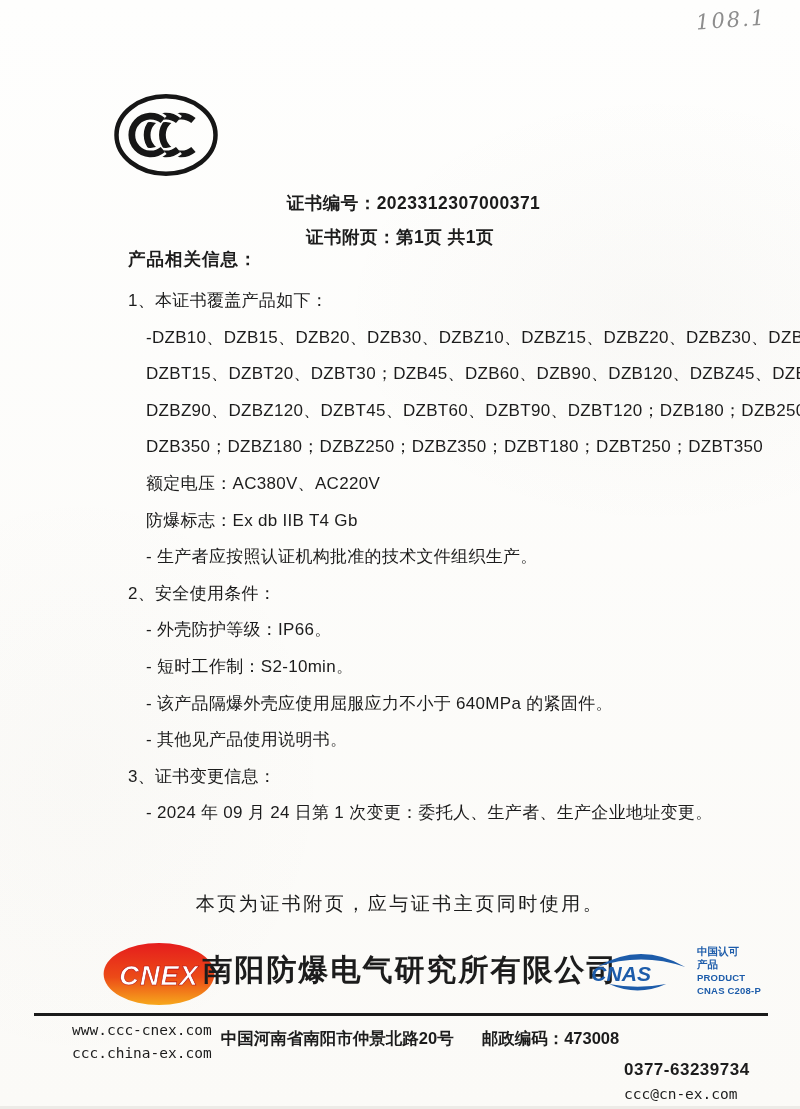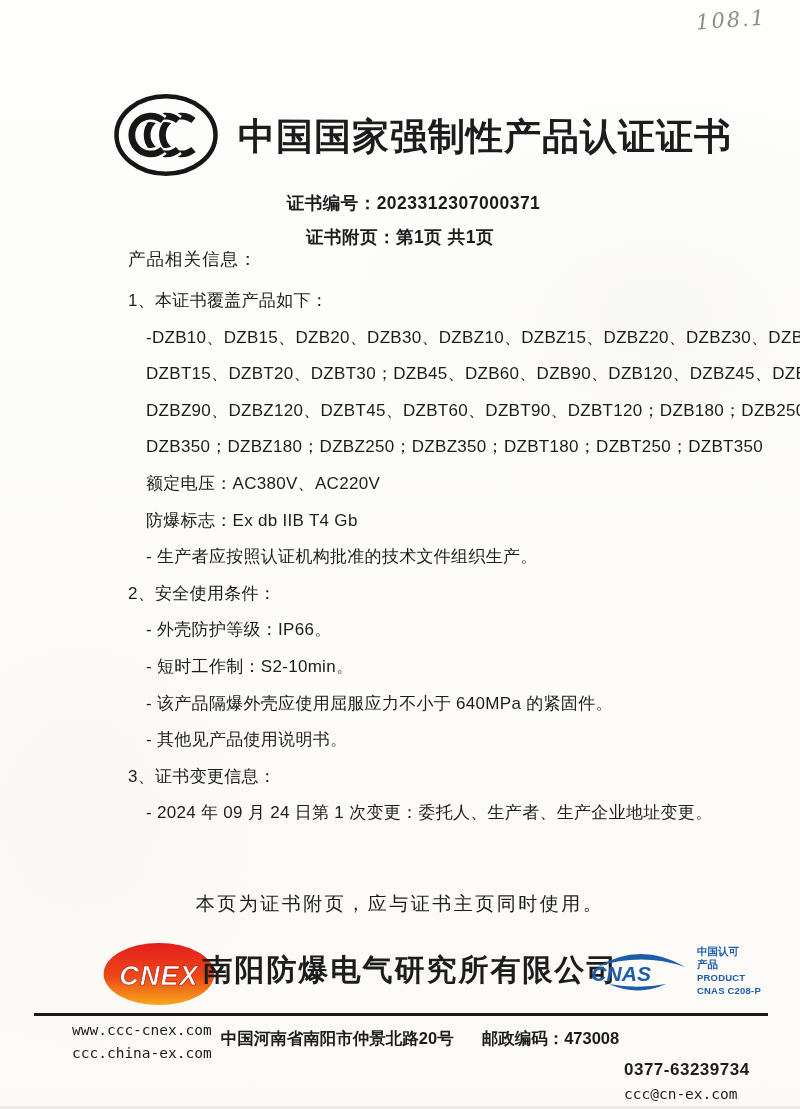--- a/index.html
+++ b/index.html
@@ -24,21 +24,21 @@
     font-family:"Liberation Serif", serif;
     font-size:37px; font-weight:600; letter-spacing:1px; white-space:nowrap;
   }
   .cert-line {
     position:absolute; left:0; right:0; text-align:center;
     font-size:17.5px; font-weight:700; letter-spacing:0.5px;
   }
   .cert-no { top:191px;padding-left:27px; }
   .cert-att { top:225px; }
   .body-block { position:absolute; left:128px; top:246px; right:60px; }
-  .sec-title { font-size:17.5px; font-weight:400; height:37px; line-height:26px; letter-spacing:1px; }
+  .sec-title { font-size:17.5px; font-weight:700; height:37px; line-height:26px; letter-spacing:1px; }
   .bl { height:36.6px; line-height:36.6px; font-size:17px; white-space:nowrap; letter-spacing:0.3px; }
   .ind { padding-left:18px; }
   .footer-note {
     position:absolute; left:0; right:0; top:891px; text-align:center;
     font-size:19px; letter-spacing:2.5px;
   }
   .cnex-logo { position:absolute; left:100px; top:940px; width:118px; height:68px; }
   .company {
     position:absolute; left:0; right:0; top:950px; text-align:center;
     font-size:30px; font-weight:700; letter-spacing:2px;margin-left:21px;
@@ -75,21 +75,20 @@
     <g stroke-linecap="butt" fill="none">
       <path d="M 90.5 65.1 A 21 21 0 1 1 90.5 32.9" stroke="#fdfdfb" stroke-width="13"></path>
       <path d="M 90.5 65.1 A 21 21 0 1 1 90.5 32.9" stroke="#161616" stroke-width="7.5"></path>
       <path d="M 73.5 65.1 A 21 21 0 1 1 73.5 32.9" stroke="#fdfdfb" stroke-width="13"></path>
       <path d="M 73.5 65.1 A 21 21 0 1 1 73.5 32.9" stroke="#161616" stroke-width="7.5"></path>
       <path d="M 56.5 65.1 A 21 21 0 1 1 56.5 32.9" stroke="#fdfdfb" stroke-width="13"></path>
       <path d="M 56.5 65.1 A 21 21 0 1 1 56.5 32.9" stroke="#161616" stroke-width="7.5"></path>
     </g>
   </svg>
 
-  <div class="title">中国国家强制性产品认证证书</div>
 
   <div class="cert-line cert-no">证书编号：2023312307000371</div>
   <div class="cert-line cert-att">证书附页：第1页  共1页</div>
 
   <div class="body-block">
     <div class="sec-title">产品相关信息：</div>
     <div class="bl">1、本证书覆盖产品如下：</div>
     <div class="bl ind">-DZB10、DZB15、DZB20、DZB30、DZBZ10、DZBZ15、DZBZ20、DZBZ30、DZBT10、</div>
     <div class="bl ind">DZBT15、DZBT20、DZBT30；DZB45、DZB60、DZB90、DZB120、DZBZ45、DZBZ60、</div>
     <div class="bl ind">DZBZ90、DZBZ120、DZBT45、DZBT60、DZBT90、DZBT120；DZB180；DZB250；</div>

